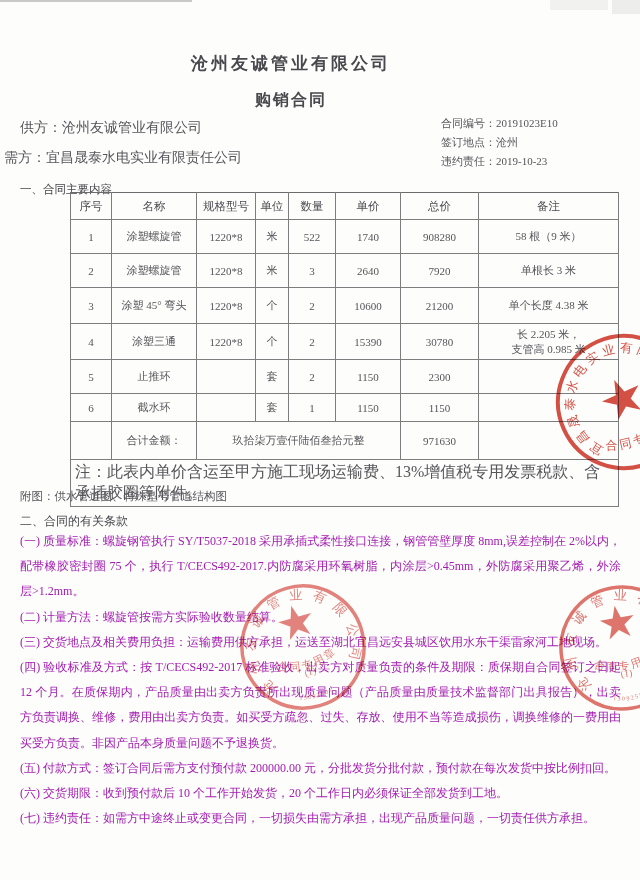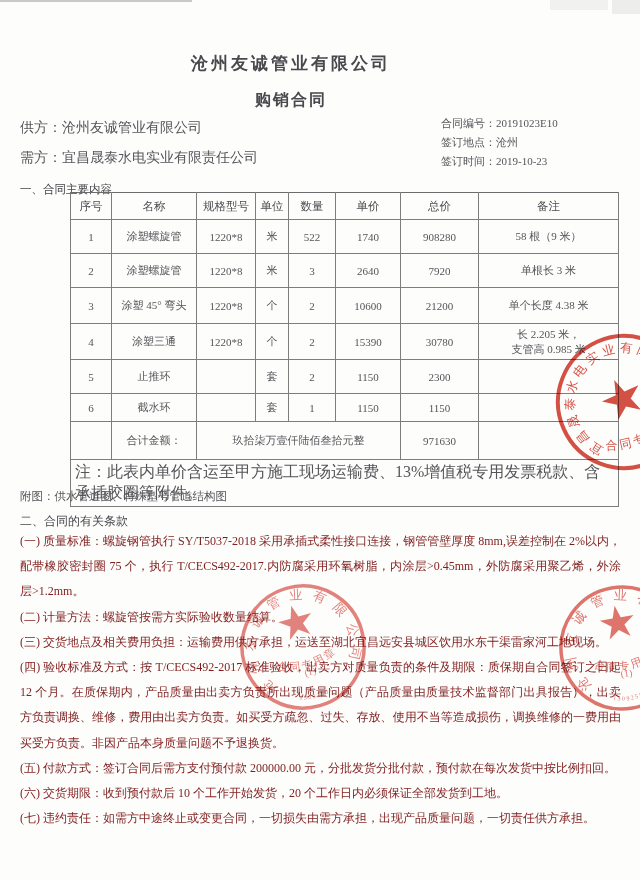--- a/index.html
+++ b/index.html
@@ -16,21 +16,21 @@
   .scan-line-top{position:absolute;left:0;top:0;width:192px;height:2px;background:#c9c9c9;}
   .scan-smudge-1{position:absolute;left:550px;top:0;width:58px;height:10px;background:#f1f1f0;}
   .scan-smudge-2{position:absolute;left:612px;top:0;width:28px;height:14px;background:#ededec;}
 
   .doc-center{position:absolute;left:0;width:582px;text-align:center;}
   .company-title{top:52px;font-size:17px;letter-spacing:3px;color:#48484d;font-weight:600;}
   .doc-title{top:90px;font-size:16px;letter-spacing:2px;color:#48484d;font-weight:600;}
 
   .line{position:absolute;font-size:14px;white-space:nowrap;color:#55555a;}
   .supplier-line{left:20px;top:119px;}
-  .buyer-line{left:20px;top:149px;}
+  .buyer-line{left:4px;top:149px;}
   .meta-right{position:absolute;left:415px;top:114px;font-size:11px;line-height:19px;color:#55555a;}
   .meta-right div{white-space:nowrap;margin-left:26px;}
   .sec-heading{position:absolute;font-size:11.5px;color:#46464b;white-space:nowrap;}
   .sec1{left:20px;top:182px;}
   .sec2{left:20px;top:513px;font-size:12px;}
 
   table.items{
     position:absolute;left:22px;top:192px;
     width:548px;border-collapse:collapse;table-layout:fixed;
     font-size:11px;color:#55555a;margin-left:48px;
@@ -42,21 +42,21 @@
     font-weight:normal;
   }
   table.items th{font-size:11.5px;color:#4c4c51;}
   table.items .outer-top th{border-top:1.5px solid #6b6b6e;}
   td.remark{white-space:pre-line;line-height:15px;}
   tr.note-row td{text-align:left;padding:2px 4px;font-size:16px;}
 
   .attachment-line{left:20px;top:489px;font-size:11.5px;}
   .clauses{
     position:absolute;left:20px;top:529px;width:601px;
-    font-size:12px;line-height:25.2px;color:#7f1d1d;
+    font-size:12px;line-height:25.2px;color:#a21caf;
     text-align:justify;
   }
   .clauses p{margin:0;}
 
   .stamp{position:absolute;mix-blend-mode:multiply;filter:blur(0.25px);}
   .stamp-buyer{left:549px;top:327px;opacity:0.88;}
   .stamp-supplier-center{left:235px;top:575px;opacity:0.72;}
   .stamp-supplier-right{left:554px;top:576px;opacity:0.80;}
   .stamp text{font-family:"Liberation Serif","DejaVu Serif",serif;}
 </style>
@@ -71,21 +71,21 @@
 
   <div class="doc-center company-title">沧州友诚管业有限公司</div>
   <div class="doc-center doc-title">购销合同</div>
 
   <div class="line supplier-line"><span>供方：</span><span>沧州友诚管业有限公司</span></div>
   <div class="line buyer-line"><span>需方：</span><span>宜昌晟泰水电实业有限责任公司</span></div>
 
   <div class="meta-right">
     <div><span>合同编号：</span><span>20191023E10</span></div>
     <div><span>签订地点：</span><span>沧州</span></div>
-    <div><span>签订时间：</span><span>2019-10-23</span></div>
+    <div><span>违约责任：</span><span>2019-10-23</span></div>
   </div>
 
   <div class="sec-heading sec1">一、合同主要内容</div>
 
   <table class="items">
     <colgroup>
       <col style="width:41px">
         <col style="width:85px">
         <col style="width:59px">
         <col style="width:33px">

